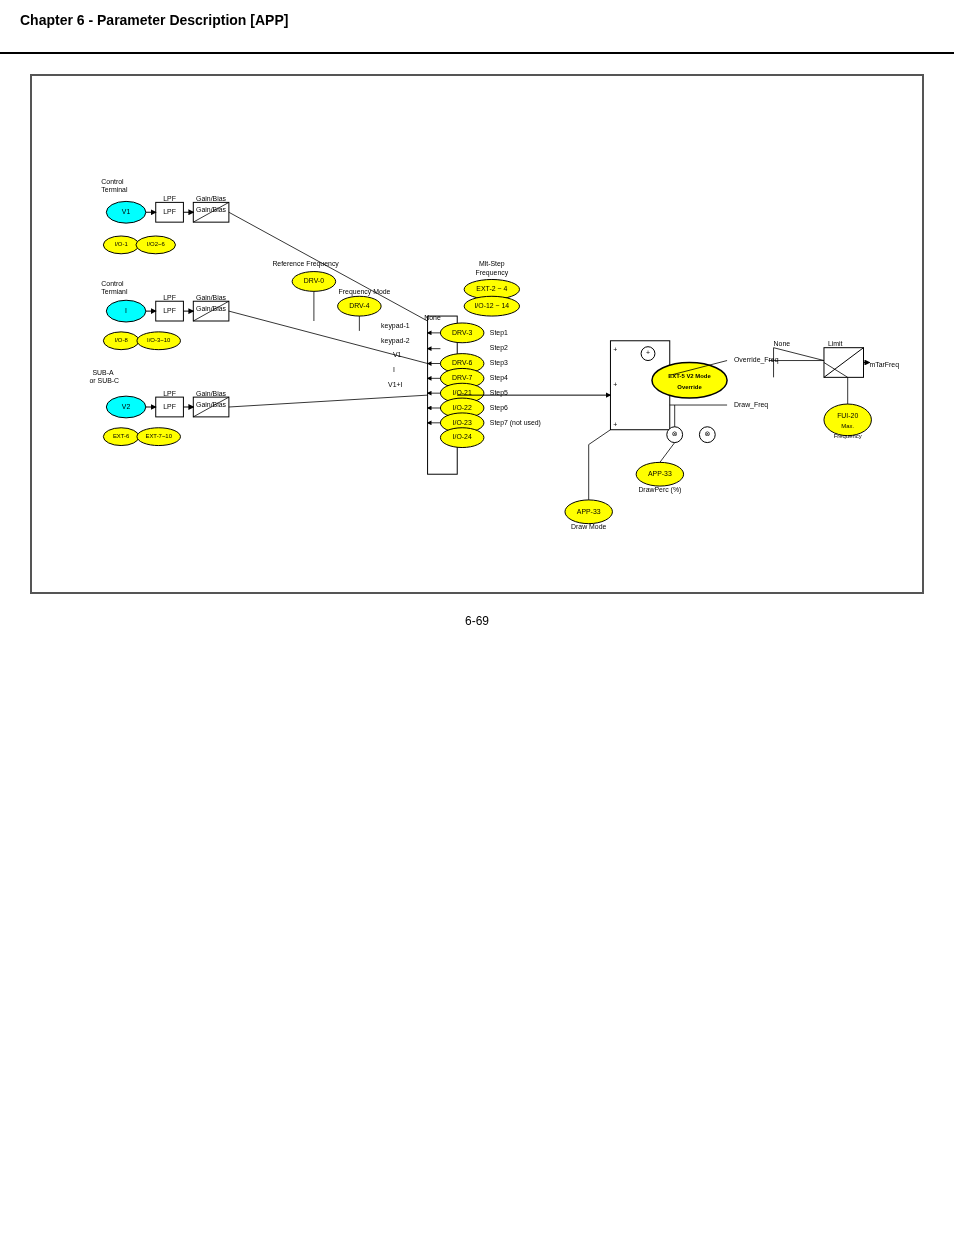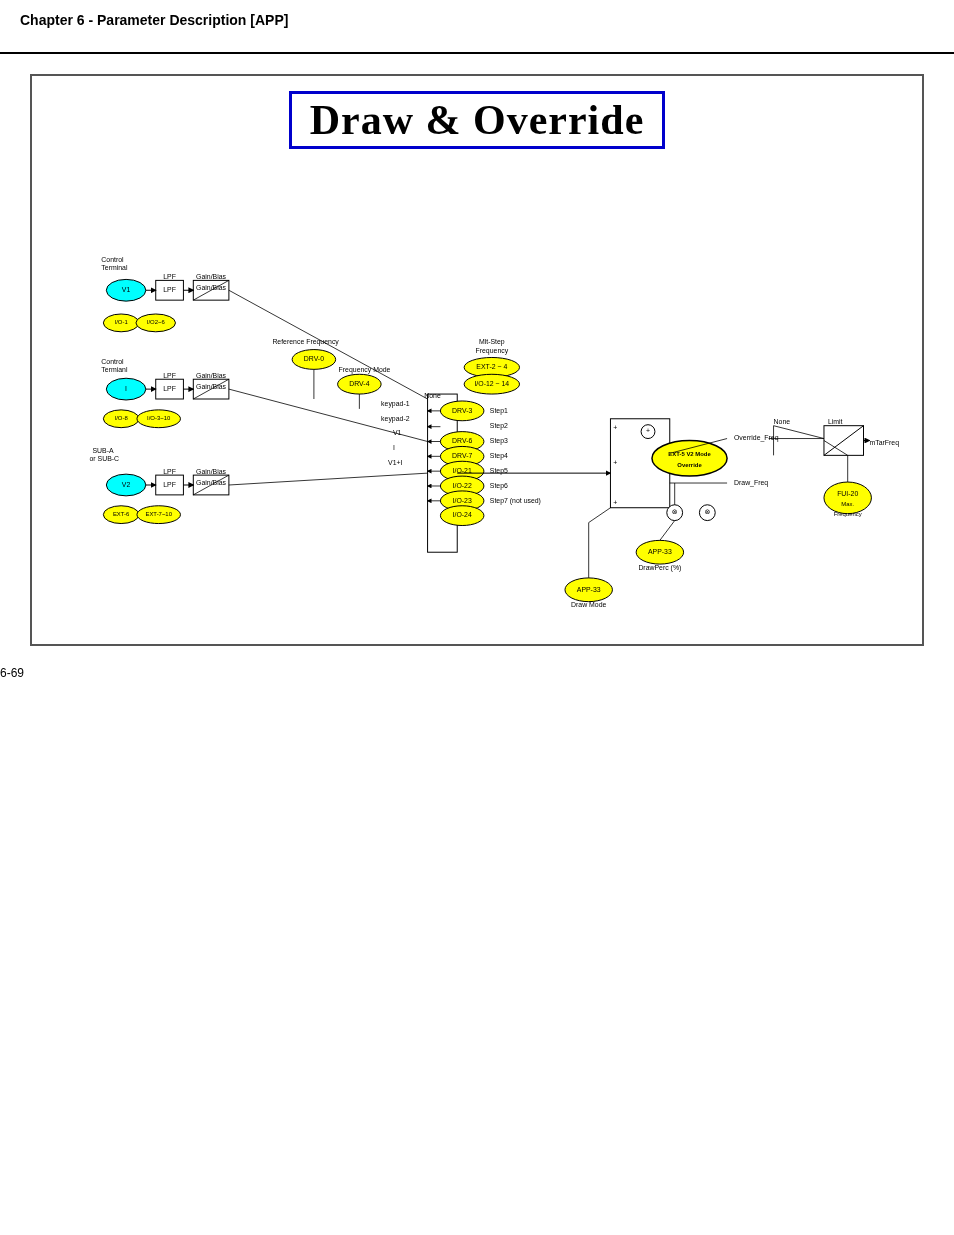--- a/index.html
+++ b/index.html
@@ -55,21 +55,21 @@
       overflow: hidden;
     }
 
     
     .diagram-svg {
       width: 100%;
       height: 100%;
     }
 
     .page-footer {
-      text-align: left;
+      text-align: center;
       font-size: 12px;
     }
 
     
     .oval-yellow {
       fill: #ffff00;
       stroke: #000;
       stroke-width: 1;
     }
     .oval-cyan {
@@ -113,23 +113,20 @@
     }
   </style>
 </head>
 <body>
 
 <div class="page-header">
   <span class="page-header-title">Chapter 6 - Parameter Description [APP]</span>
 </div>
 
 <div class="diagram-container">
-  <div class="diagram-title">
-    <span class="diagram-title-text">Draw &amp; Override</span>
-  </div>
 
   <div class="diagram-body">
     <svg class="diagram-svg" viewBox="0 0 870 450" xmlns="http://www.w3.org/2000/svg">
 
       <text x="55" y="85" class="plain-text">Control</text>
       <text x="55" y="93" class="plain-text">Terminal</text>
 
       <ellipse cx="80" cy="115" rx="20" ry="11" class="oval-cyan"></ellipse>
       <text x="80" y="115" class="label-text">V1</text>
 

